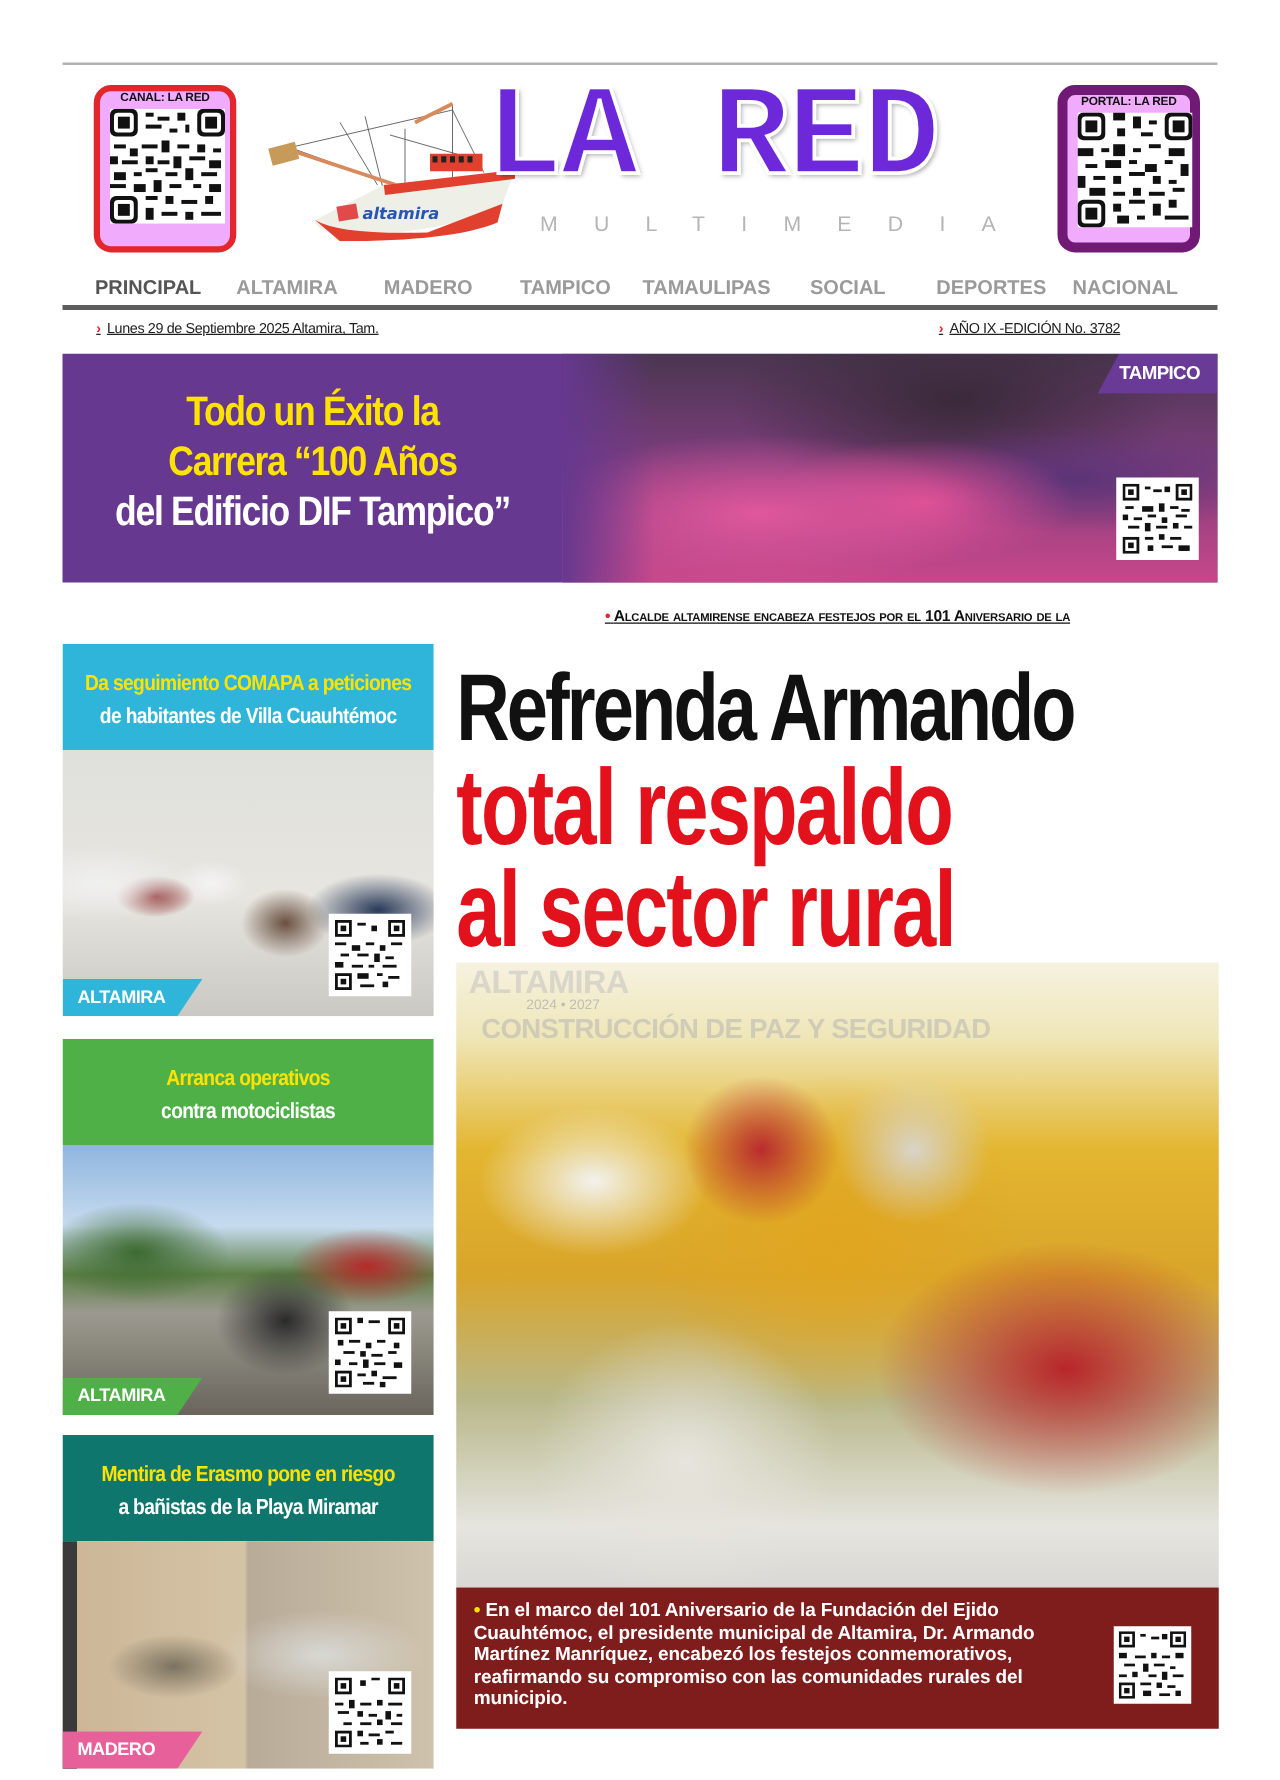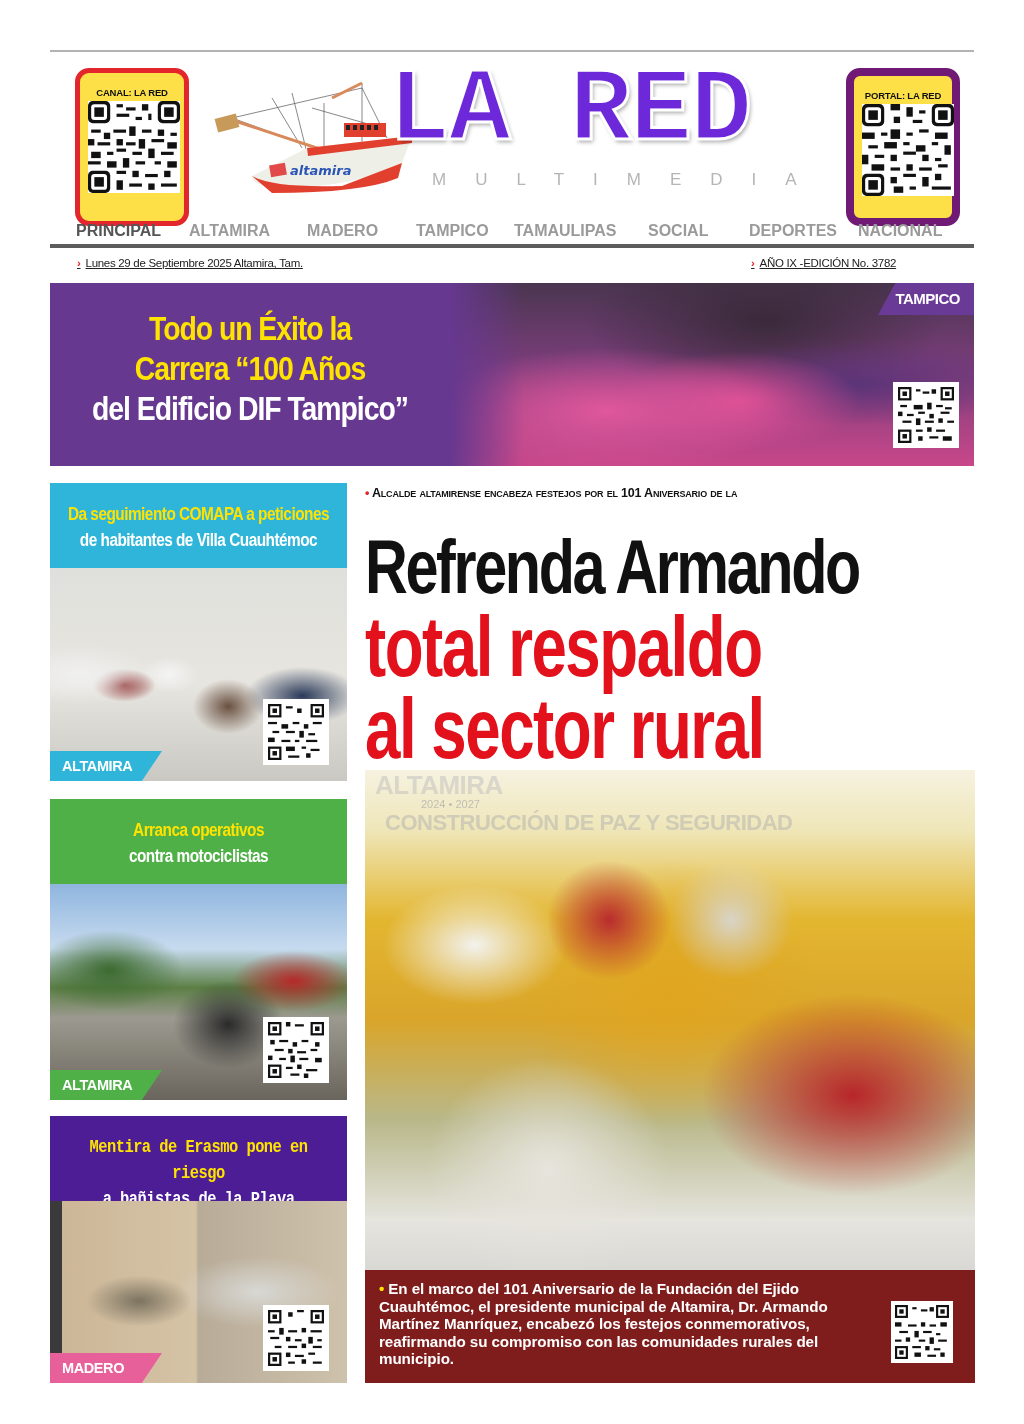--- a/index.html
+++ b/index.html
@@ -5,21 +5,21 @@
   * { box-sizing: border-box; margin: 0; padding: 0; }
   html, body { width: 1024px; height: 1424px; background: #ffffff; overflow: hidden; }
   body { position: relative; font-family: "Liberation Sans", sans-serif; color: #111; }
 
   .abs { position: absolute; }
 
   
   .top-rule { left: 50px; top: 50px; width: 924px; height: 2px; background: #b3b3b3; }
 
   
-  .qr-card { top: 68px; width: 114px; height: 158px; border-radius: 14px; background: #fde047; padding: 14px 8px; }
+  .qr-card { top: 68px; width: 114px; height: 134px; border-radius: 14px; background: #f0abfc; padding: 0 8px; }
   .qr-card.red { left: 75px; border: 5px solid #e2262b; }
   .qr-card.blue { left: 846px; border: 8px solid #701a75; }
   .qr-label { font-family: "Liberation Sans", sans-serif; font-weight: bold; font-size: 9.5px; text-align: center; color: #111; letter-spacing: -0.2px; white-space: nowrap; }
   .qr-code { margin: 3px auto 0; width: 92px; height: 92px; }
 
   
   .logo-boat { left: 212px; top: 68px; width: 210px; height: 125px; }
   .logo-title { left: 388px; top: 56px; width: 420px; height: 110px; font-family: Liberation Mono, monospace; font-weight: bold; font-size: 104px; line-height: 110px; color: #6d28d9; letter-spacing: -2px;
     -webkit-text-stroke: 3px #ffffff; text-shadow: 2px 3px 4px rgba(0,0,0,0.35); white-space: nowrap; }
   .logo-sub { left: 432px; top: 170px; width: 350px; font-size: 17px; letter-spacing: 29px; color: #b5b5b5; font-weight: normal; white-space: nowrap; }
@@ -46,21 +46,21 @@
   .banner-headline { position: absolute; left: 0; top: 26px; width: 400px; text-align: center;
     font-family: "Liberation Sans", sans-serif; font-weight: bold; font-size: 33px; line-height: 40px; letter-spacing: -1.2px; transform: scaleX(0.86); transform-origin: center; }
   .yellow { color: #ffe300; }
   .white { color: #ffffff; }
   .section-tag-tr { position: absolute; right: 0; top: 0; height: 32px; width: 96px; background: #6a3a97; color: #fff; font-weight: bold; font-size: 15px; line-height: 32px; text-align: right; padding-right: 14px;
     clip-path: polygon(18% 0, 100% 0, 100% 100%, 0 100%); letter-spacing: -0.5px; }
   .qr-small { position: absolute; background: #fff; padding: 5px; width: 66px; height: 66px; }
   .qr-small svg { width: 56px; height: 56px; display: block; }
 
   
-  .side-card { left: 50px; width: 297px; overflow: hidden; }
+  .side-card { left: 50px; width: 297px; overflow: hidden; margin-top: 32px; }
   .side-head { height: 85px; padding-top: 18px; text-align: center; font-weight: bold; font-size: 17.5px; line-height: 26px; letter-spacing: -0.6px; }
   .side-head span { display: block; transform: scaleX(0.88); }
   .side-photo { position: relative; height: 200px; }
   .side-tag { position: absolute; left: 0; bottom: 0; height: 30px; width: 112px; color: #fff; font-weight: bold; font-size: 14.5px; line-height: 30px; padding-left: 12px; clip-path: polygon(0 0, 100% 0, 82% 100%, 0 100%); letter-spacing: -0.4px; }
 
   .card1 { top: 483px; height: 298px; }
   .card1 .side-head { background: #2fb5d9; }
   .card1 .side-photo { height: 213px; background:
       radial-gradient(ellipse at 10% 50%, #f0f0f0 0%, rgba(240,240,240,0) 20%),
       radial-gradient(ellipse at 25% 55%, #8a2a2a 0%, rgba(138,42,42,0) 10%),
@@ -73,30 +73,30 @@
   .card2 { top: 799px; height: 301px; }
   .card2 .side-head { background: #4fb047; }
   .card2 .side-photo { height: 216px; background:
       radial-gradient(ellipse at 60% 65%, #2a2a2a 0%, rgba(42,42,42,0) 22%),
       radial-gradient(ellipse at 82% 45%, #b52a2a 0%, rgba(181,42,42,0) 18%),
       radial-gradient(ellipse at 20% 40%, #3c6a30 0%, rgba(60,106,48,0) 22%),
       linear-gradient(180deg, #8fb5de 0%, #c7dbef 30%, #5c7f45 48%, #9c9a90 62%, #6a655c 100%); }
   .card2 .side-tag { background: #4fb047; }
 
   .card3 { top: 1116px; height: 267px; }
-  .card3 .side-head { background: #4c1d95; font-family: Liberation Mono, monospace; }
+  .card3 .side-head { background: #0f766e; }
   .card3 .side-photo { height: 182px; background:
       linear-gradient(90deg, #3a3a3a 0%, #3a3a3a 4%, rgba(0,0,0,0) 4%),
       radial-gradient(ellipse at 30% 55%, #7b7360 0%, rgba(123,115,96,0) 18%),
       radial-gradient(ellipse at 70% 50%, #d8d8d4 0%, rgba(216,216,212,0) 28%),
       linear-gradient(90deg, #cbb596 0%, #d5c3a6 49%, #b8ab98 50%, #cfc2ac 100%); }
   .card3 .side-tag { background: #e8609a; }
 
   
-  .kicker { left: 365px; top: 483px; width: 610px; text-align: left; font-weight: bold; font-size: 12.5px; line-height: 20px; color: #111; font-variant: small-caps; letter-spacing: -0.2px; }
+  .kicker { left: 365px; top: 483px; width: 610px; text-align: center; font-weight: bold; font-size: 12.5px; line-height: 20px; color: #111; font-variant: small-caps; letter-spacing: -0.2px; text-decoration: underline; }
   .kicker .dot { color: #e2262b; }
   .headline { left: 365px; width: 610px; text-align: center; font-family: "Liberation Sans", sans-serif; font-weight: bold; white-space: nowrap; transform-origin: left top; }
   .hl1 { top: 527px; font-size: 76px; line-height: 80px; color: #111; letter-spacing: -3px; transform: scaleX(0.78); width: 782px; left: 365px; }
   .hl2 { top: 604px; font-size: 86px; line-height: 84px; color: #e2111b; letter-spacing: -2px; transform: scaleX(0.74); width: 825px; }
   .hl3 { top: 686px; font-size: 86px; line-height: 84px; color: #e2111b; letter-spacing: -2px; transform: scaleX(0.74); width: 825px; }
 
   .main-photo { left: 365px; top: 770px; width: 610px; height: 500px; overflow: hidden;
     background:
       radial-gradient(ellipse at 80% 65%, #b8262a 0%, rgba(184,38,42,0) 22%),
       radial-gradient(ellipse at 40% 30%, #b92c2e 0%, rgba(185,44,46,0) 12%),

